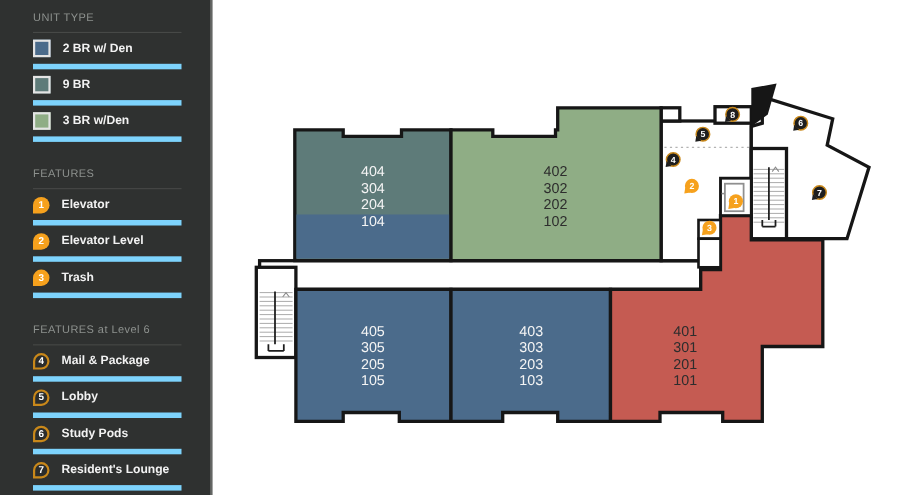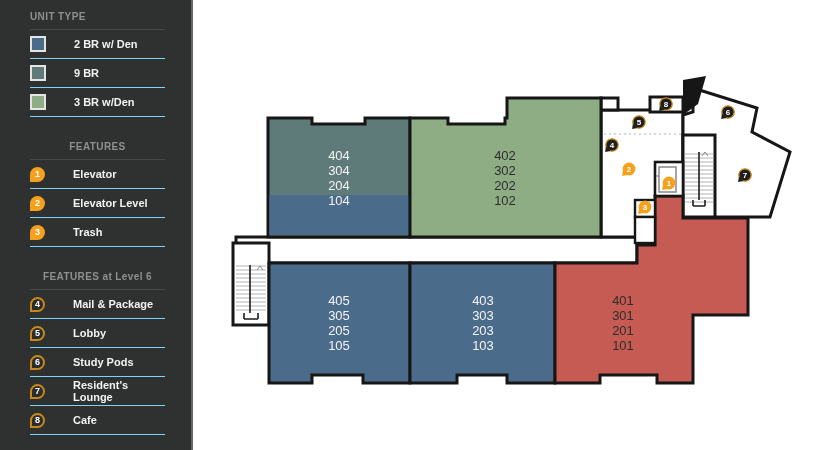--- a/index.html
+++ b/index.html
@@ -10,27 +10,27 @@
     -webkit-font-smoothing:antialiased;
   }
   
   .sidebar{
     position:absolute;left:0;top:0;width:193px;height:450px;
     background:#2f3130;border-right:2px solid #646664;box-sizing:border-box;
   }
   .section{margin:0 26px 0 30px;}
   .section h3{
     margin:0;padding:11px 0 7px;border-bottom:1px solid #474947;
-    font-size:10px;font-weight:bold;color:#8d918e;letter-spacing:.4px;
-  }
-  .section.gap h3{padding-top:24px;text-align:center;}
+    font-size:10px;font-weight:normal;color:#8d918e;letter-spacing:.4px;
+  }
+  .section.gap h3{padding-top:24px;}
   .section ul{list-style:none;margin:0;padding:0;}
   .section li{
-    height:28px;display:flex;align-items:center;gap:28px;
-    border-bottom:1px solid #7dd3fc;
+    height:28px;display:flex;align-items:center;gap:11px;
+    border-bottom:5px solid #7dd3fc;
     font-size:11px;font-weight:bold;color:#f2f2f2;cursor:pointer;
   }
   .swatch{width:12px;height:12px;border:2px solid #e4e4e4;flex:0 0 auto;}
   .sw0{background:#4b6b8b;}
   .sw1{background:#5e7b79;}
   .sw2{background:#8fad85;}
   .sw3{background:#c55b52;}
   .pin{
     flex:0 0 auto;width:15px;height:15px;border-radius:50% 50% 50% 0;
     display:flex;align-items:center;justify-content:center;

